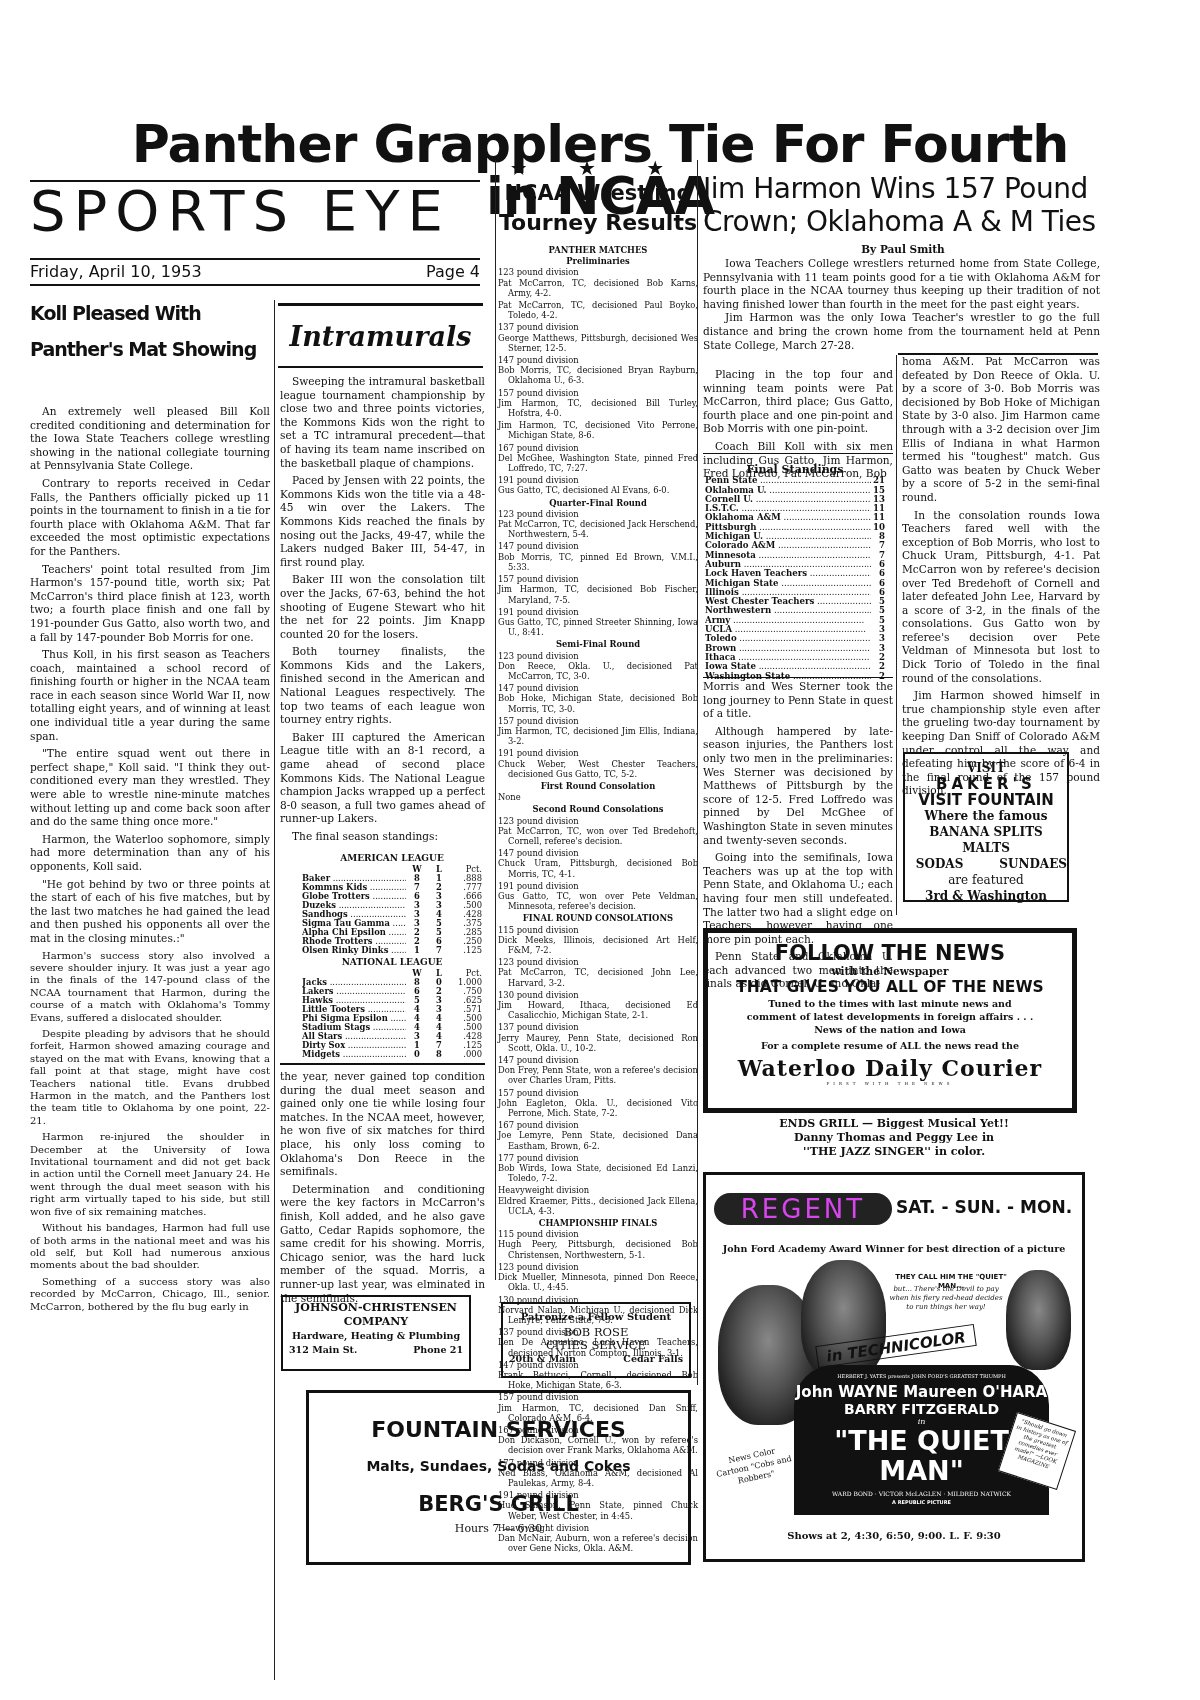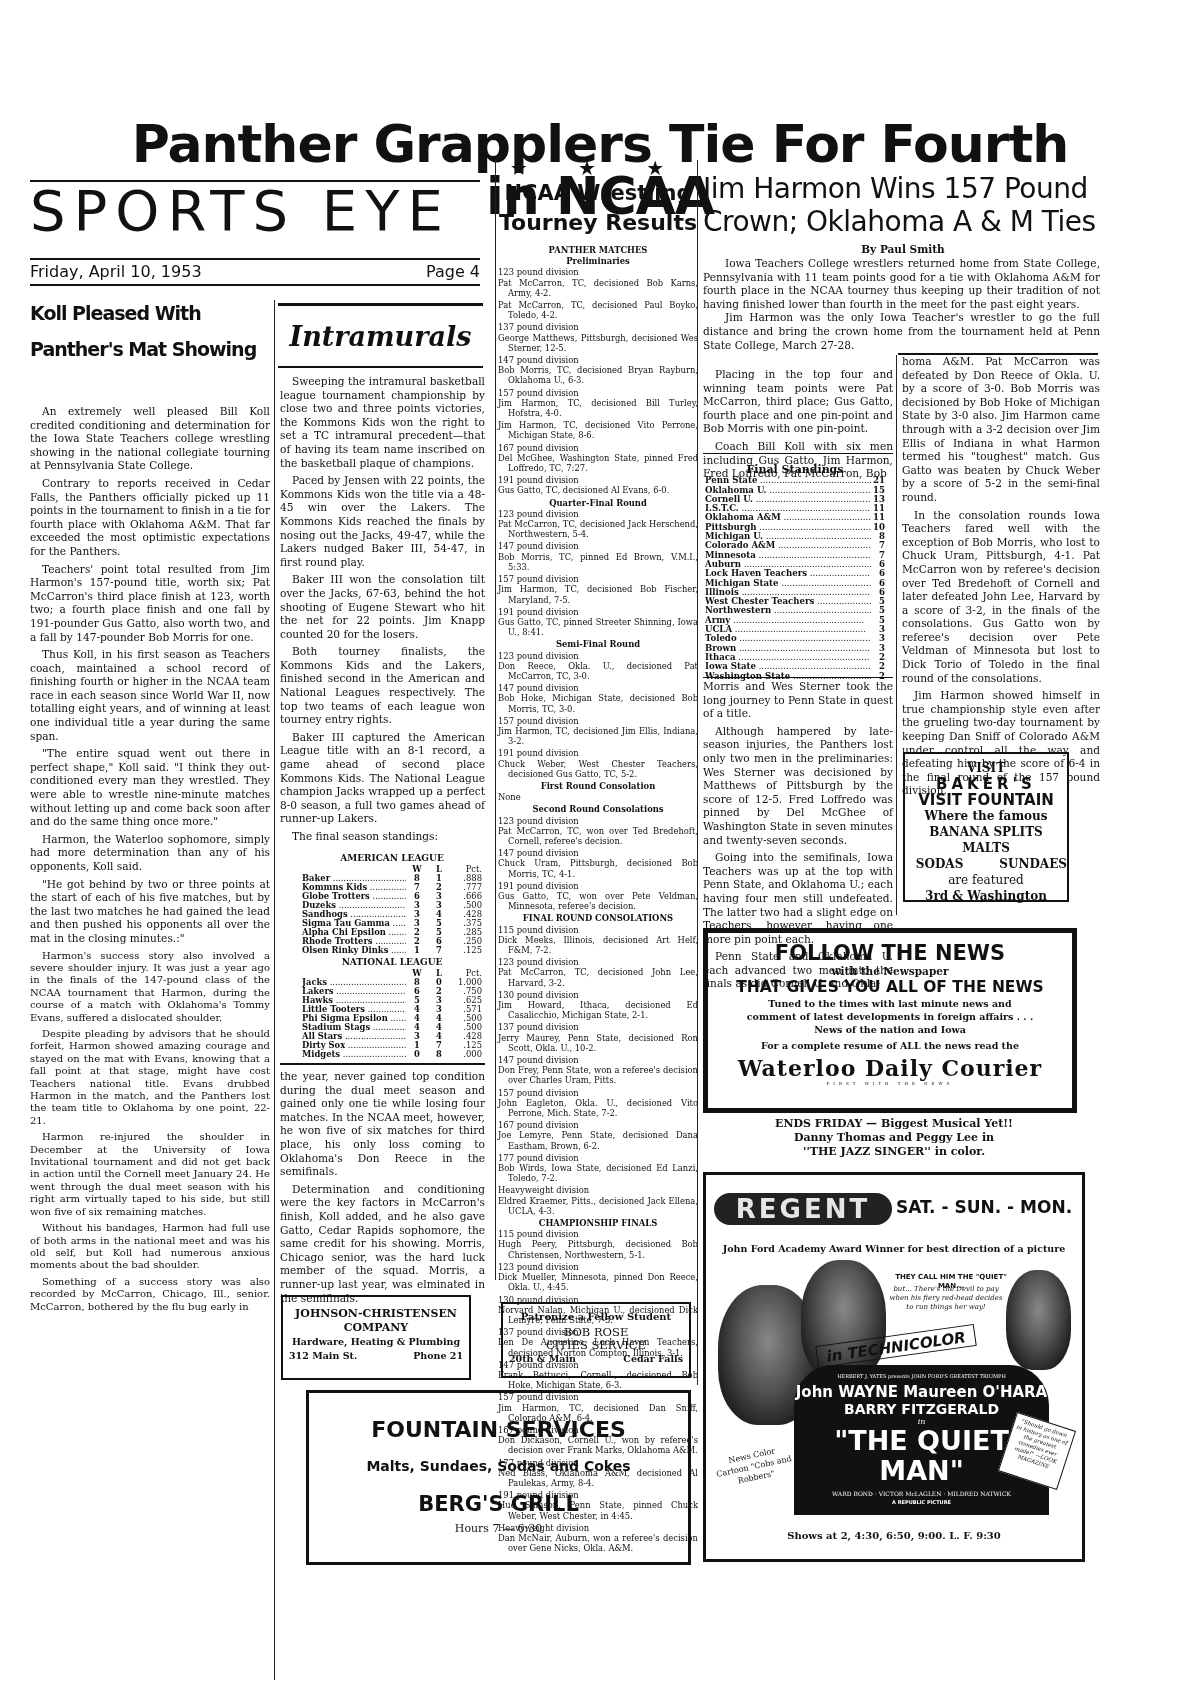--- a/index.html
+++ b/index.html
@@ -213,21 +213,21 @@
       </div>
     </div>
 </div>
 <div class="rule" style="left:280px;top:1063px;width:205px;height:2px;"></div>
 
 <div class="col" style="left:280px;top:1070px;width:205px;">
   <p style="text-indent:0">the year, never gained top condition during the dual meet season and gained only one tie while losing four matches. In the NCAA meet, however, he won five of six matches for third place, his only loss coming to Oklahoma's Don Reece in the semifinals.</p>
   <p>Determination and conditioning were the key factors in McCarron's finish, Koll added, and he also gave Gatto, Cedar Rapids sophomore, the same credit for his showing. Morris, Chicago senior, was the hard luck member of the squad. Morris, a runner-up last year, was elminated in the semifinals.</p>
 </div>
 
-<div class="ad" style="left:281px;top:1295px;width:190px;height:85px;padding:10px 6px;font-size:10px;line-height:14px;">
+<div class="ad" style="left:281px;top:1295px;width:190px;height:76px;padding:4px 6px;font-size:10px;line-height:14px;">
   <div class="b" style="font-size:11px;">JOHNSON-CHRISTENSEN</div>
   <div class="b" style="font-size:11px;">COMPANY</div>
   <div class="b" style="font-size:9.5px;">Hardware, Heating &amp; Plumbing</div>
   <div class="b" style="display:flex;justify-content:space-between;font-size:9.5px;gap:44px;">
     <span>312 Main St.</span>
     <span>Phone 21</span>
   </div>
 </div>
 
 <div class="vline" style="left:495px;top:160px;height:1120px;"></div>
@@ -486,27 +486,27 @@
   <div class="sans b" style="font-size:21px;line-height:24px;">FOLLOW THE NEWS</div>
   <div class="b" style="font-size:10.5px;">with the Newspaper</div>
   <div class="sans b" style="font-size:15.5px;line-height:20px;">THAT GIVES YOU ALL OF THE NEWS</div>
   <div class="b" style="font-size:9.5px;line-height:13px;padding:0 30px;">Tuned to the times with last minute news and comment of latest developments in foreign affairs . . . News of the nation and Iowa</div>
   <div class="b" style="font-size:9.5px;margin-top:4px;">For a complete resume of ALL the news read the</div>
   <div class="b" style="font-family:'DejaVu Serif',serif;font-size:22px;margin-top:4px;letter-spacing:1px;">Waterloo Daily Courier</div>
   <div style="font-size:4px;letter-spacing:4px;">FIRST WITH THE NEWS</div>
 </div>
 
 <div class="abs" style="left:703px;top:1117px;width:382px;text-align:center;font-size:11px;line-height:14px;font-weight:bold;">
-  <div>ENDS FRIDAY — Biggest Musical Yet!!</div>
+  <div>ENDS GRILL — Biggest Musical Yet!!</div>
   <div>Danny Thomas and Peggy Lee in</div>
   <div>''THE JAZZ SINGER'' in color.</div>
 </div>
 
 <div class="ad" style="left:703px;top:1172px;width:382px;height:390px;border:3px solid #111;">
-  <div style="position:absolute;left:8px;top:18px;width:178px;height:32px;background:#222;border-radius:16px;color:#e5e5e5;font-family:'DejaVu Sans',sans-serif;font-weight:bold;font-size:26px;line-height:32px;letter-spacing:3px;">REGENT</div>
+  <div style="position:absolute;left:8px;top:18px;width:178px;height:32px;background:#222;border-radius:16px;color:#d946ef;font-family:'DejaVu Sans',sans-serif;font-weight:normal;font-size:26px;line-height:32px;letter-spacing:3px;">REGENT</div>
   <div class="sans b" style="position:absolute;left:190px;top:22px;font-size:17px;">SAT. - SUN. - MON.</div>
   <div class="b" style="position:absolute;left:0;top:68px;width:376px;font-size:9.5px;">John Ford Academy Award Winner for best direction of a picture</div>
   <div class="photo" style="left:12px;top:110px;width:100px;height:140px;"></div>
   <div class="photo" style="left:95px;top:85px;width:85px;height:120px;"></div>
   <div class="photo" style="left:300px;top:95px;width:65px;height:100px;"></div>
   <div class="sans b" style="position:absolute;left:180px;top:98px;width:130px;font-size:7px;line-height:9px;">THEY CALL HIM THE "QUIET" MAN...</div>
   <div style="position:absolute;left:180px;top:110px;width:120px;font-size:7px;line-height:9px;font-style:italic;">but... There's the Devil to pay when his fiery red-head decides to run things her way!</div>
   <div style="position:absolute;left:110px;top:160px;width:160px;height:22px;border:1px solid #111;transform:rotate(-8deg);font-family:'DejaVu Sans',sans-serif;font-style:italic;font-weight:bold;font-size:15px;line-height:22px;">in TECHNICOLOR</div>
   <div style="position:absolute;left:88px;top:190px;width:255px;height:150px;background:#111;border-radius:40px 40px 0 0;color:#fff;padding-top:8px;">
     <div style="font-size:5px;">HERBERT J. YATES presents JOHN FORD'S GREATEST TRIUMPH</div>

